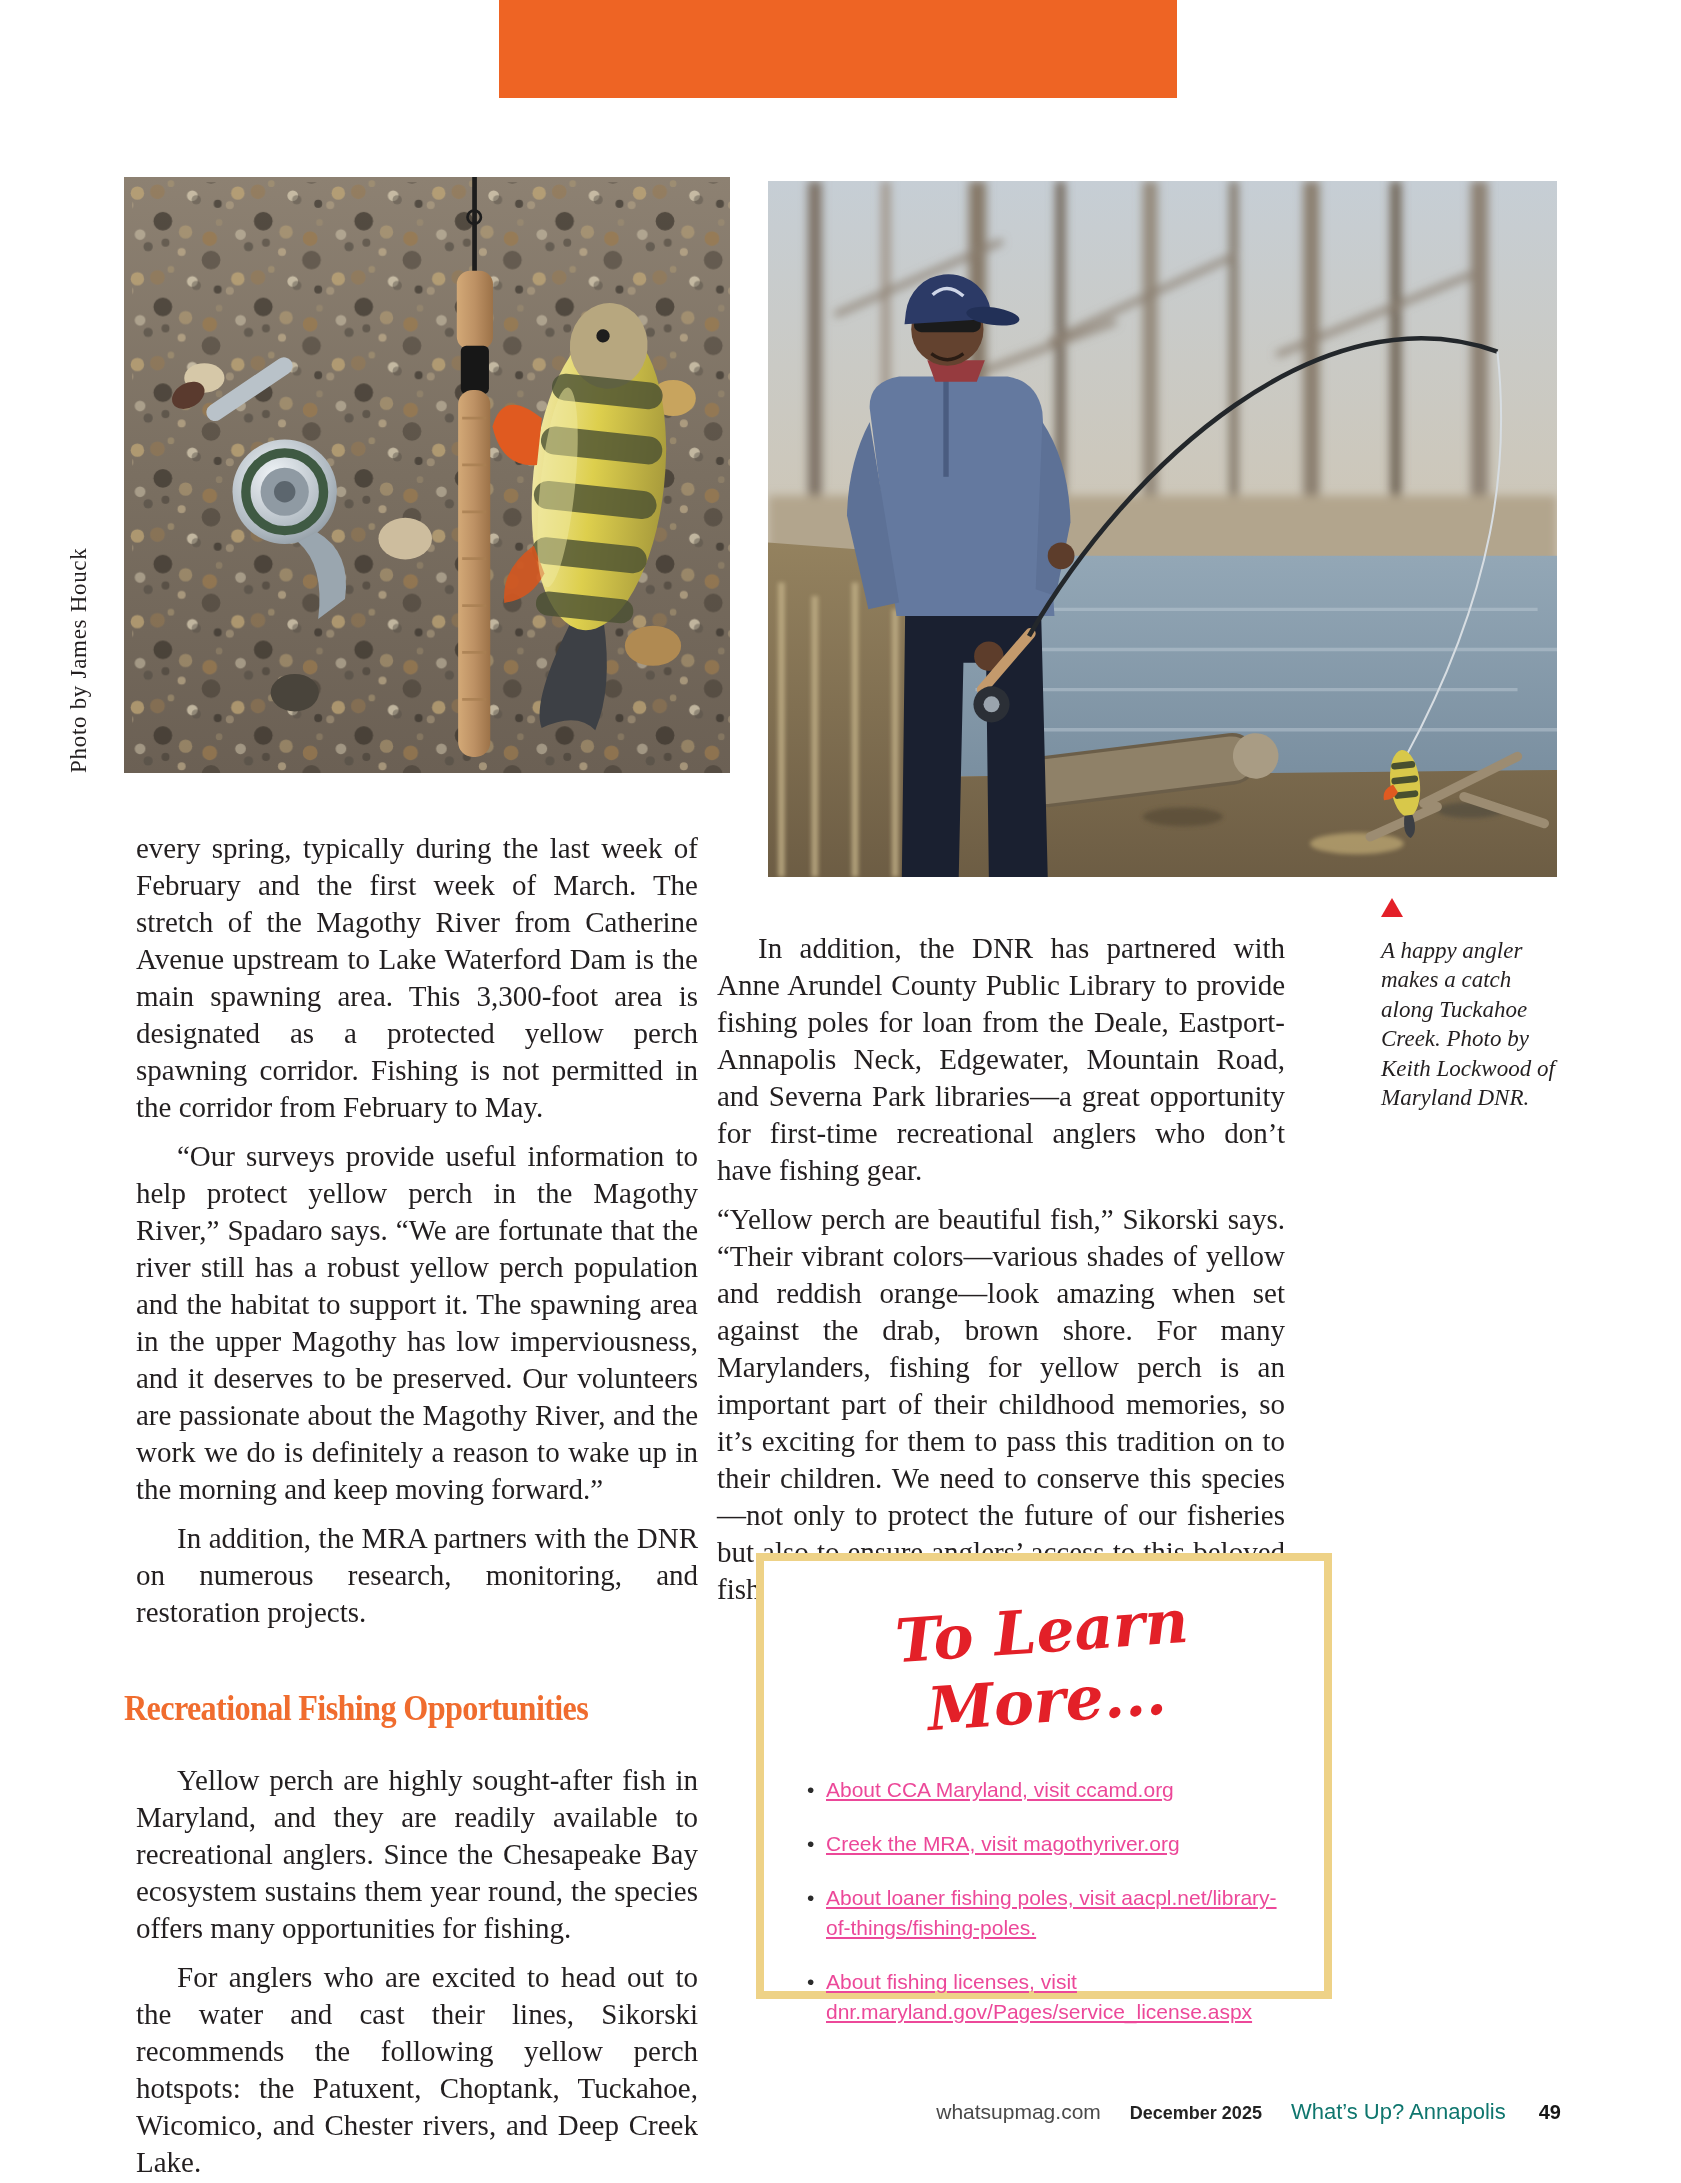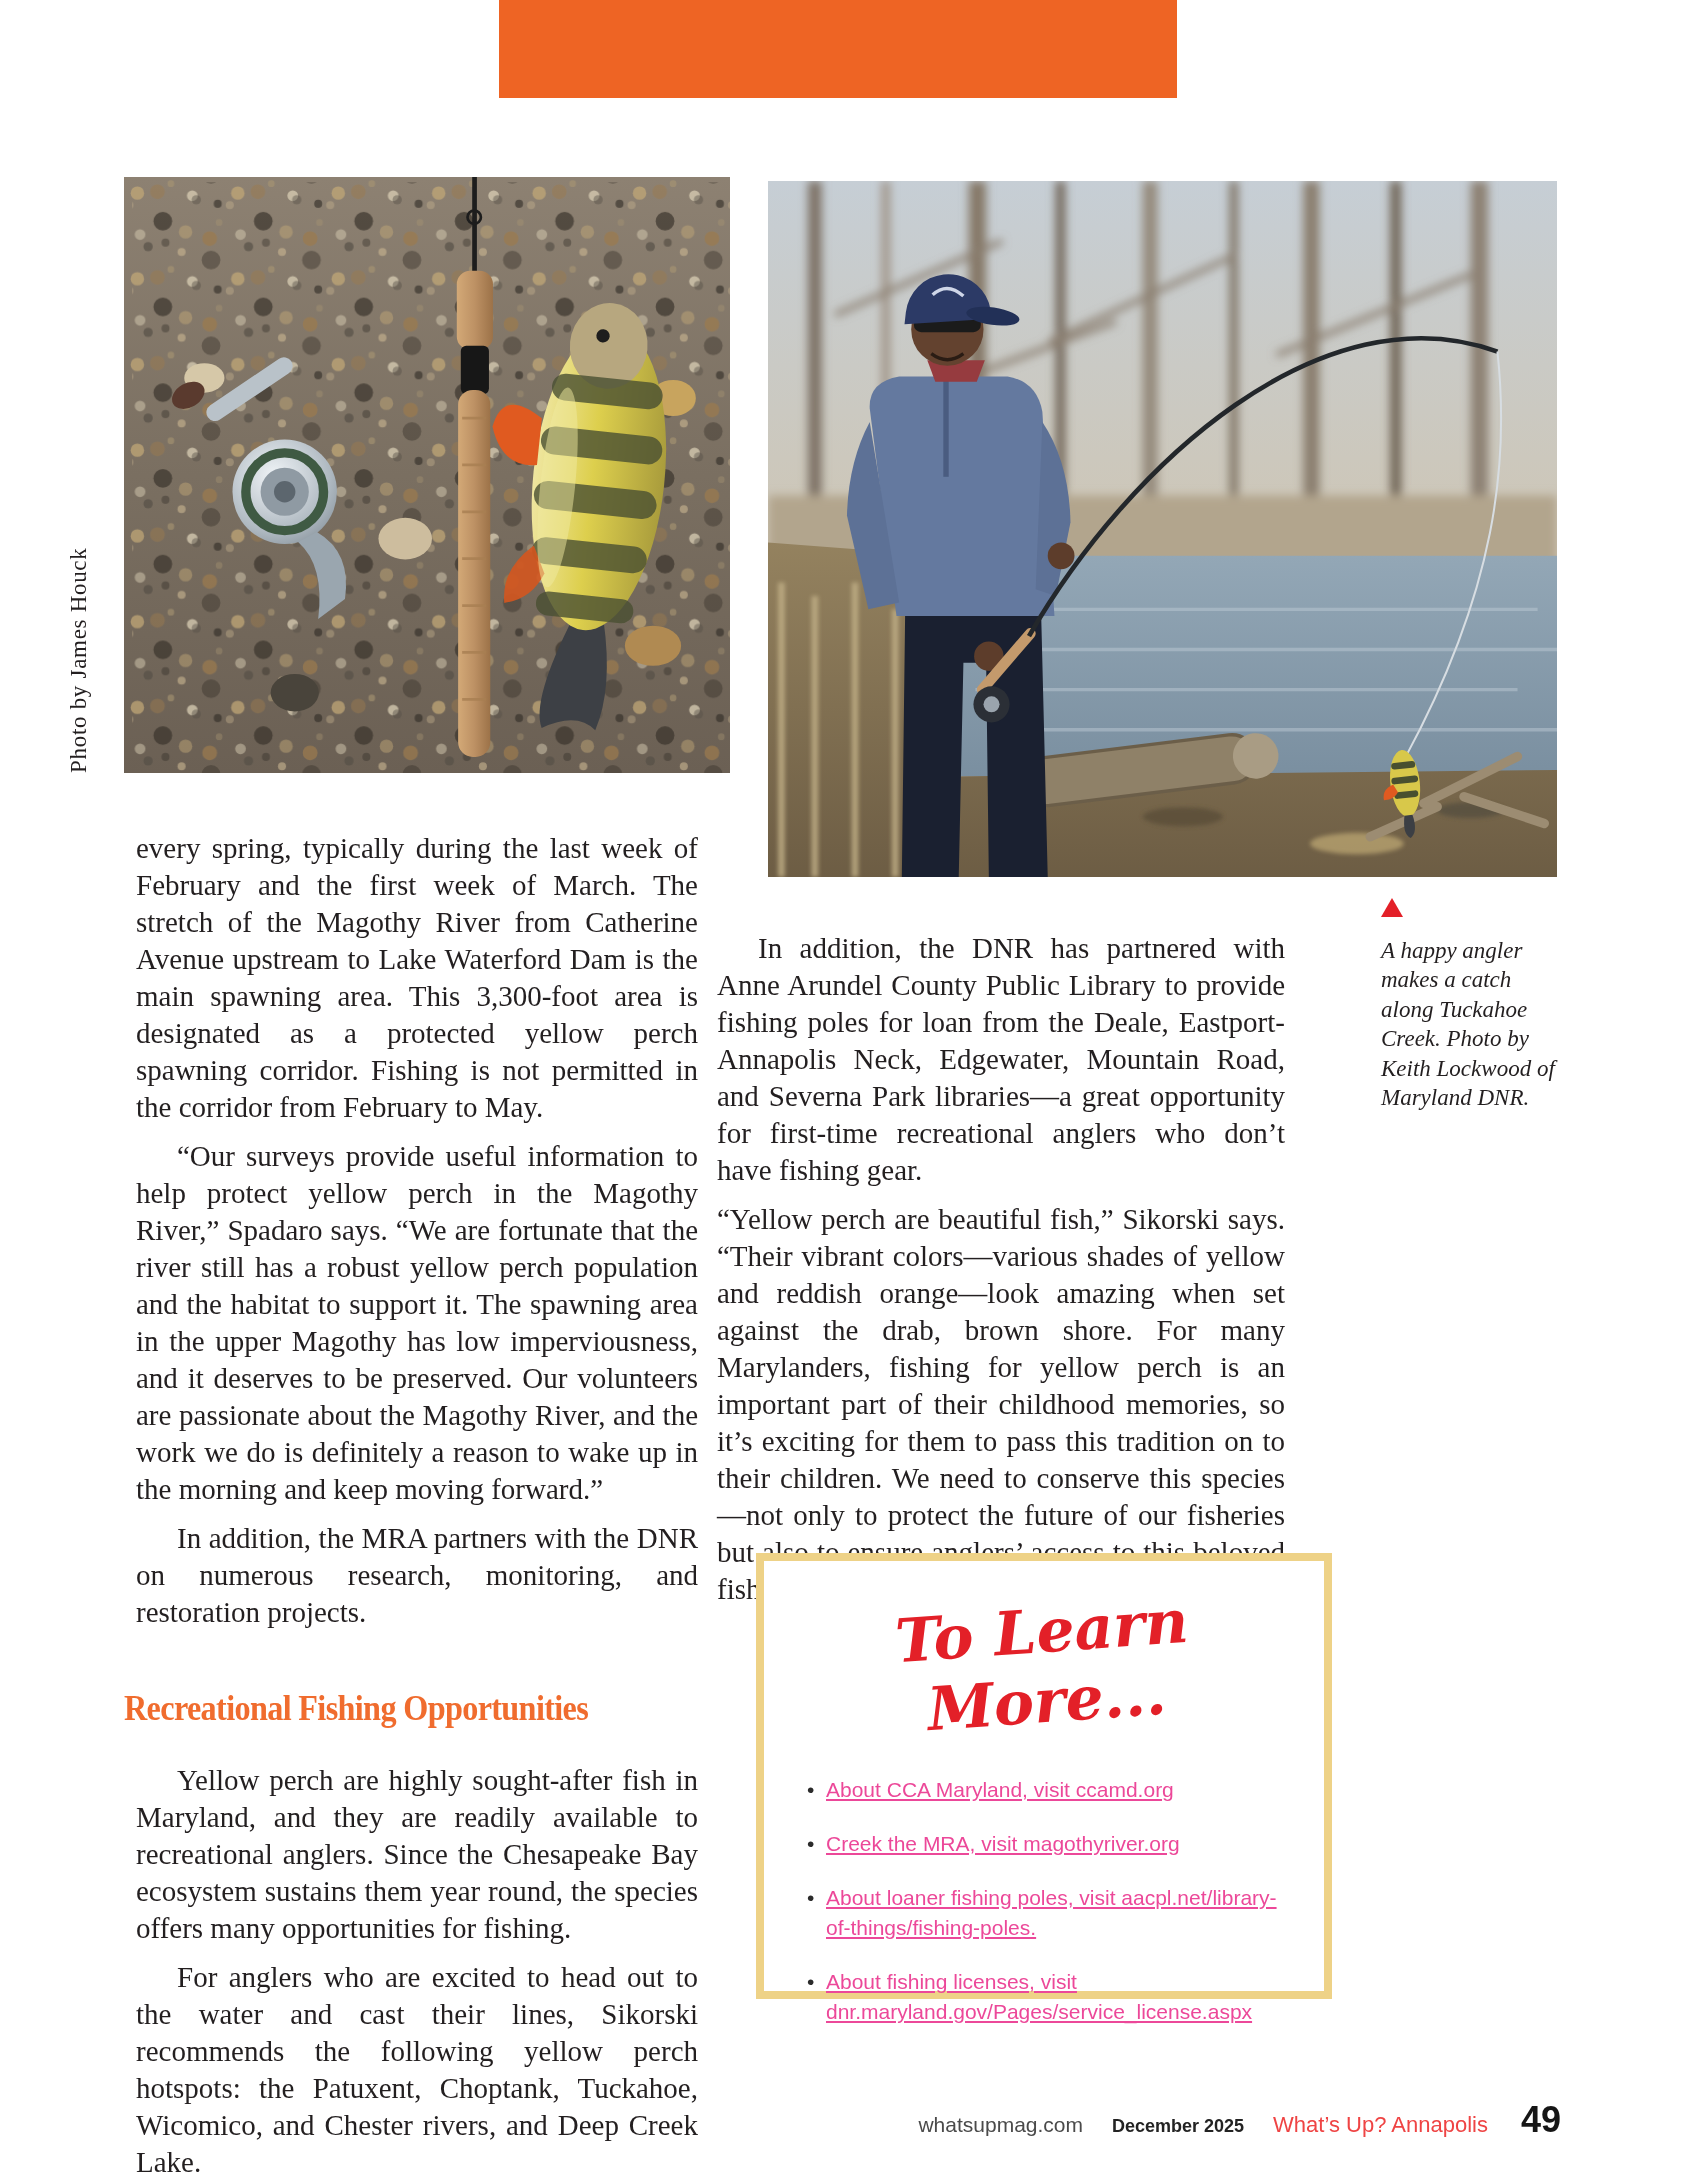--- a/index.html
+++ b/index.html
@@ -46,22 +46,22 @@
   .learn-more-list{list-style:none;margin:0;padding:0 43px;}
   .learn-more-list li{position:relative;padding-left:19px;margin-bottom:24px;
     font-family:"Liberation Sans",sans-serif;font-size:21px;line-height:30px;color:#ec4899;text-decoration:underline;}
   .learn-more-list li::before{content:"•";position:absolute;left:0;top:0;color:#2b2b2b;}
 
   
   .footer{position:absolute;top:2099px;right:120px;display:flex;align-items:baseline;gap:29px;
     font-family:"Liberation Sans",sans-serif;white-space:nowrap;}
   .footer .site{font-size:21px;color:#4a4a4a;}
   .footer .issue{font-size:18px;font-weight:bold;color:#232323;}
-  .footer .pub{font-size:22px;color:#ef4444;}
-  .footer .pageno{font-size:36px;font-weight:bold;color:#161616;margin-left:4px;}
+  .footer .pub{font-size:22px;color:#0f766e;}
+  .footer .pageno{font-size:20px;font-weight:bold;color:#161616;margin-left:4px;}
 </style>
 </head>
 <body>
 
 <div id="page">
 
   <div class="accent-block"></div>
 
   <div class="photo photo-left">
     <svg viewBox="0 0 905 890" preserveAspectRatio="none">

